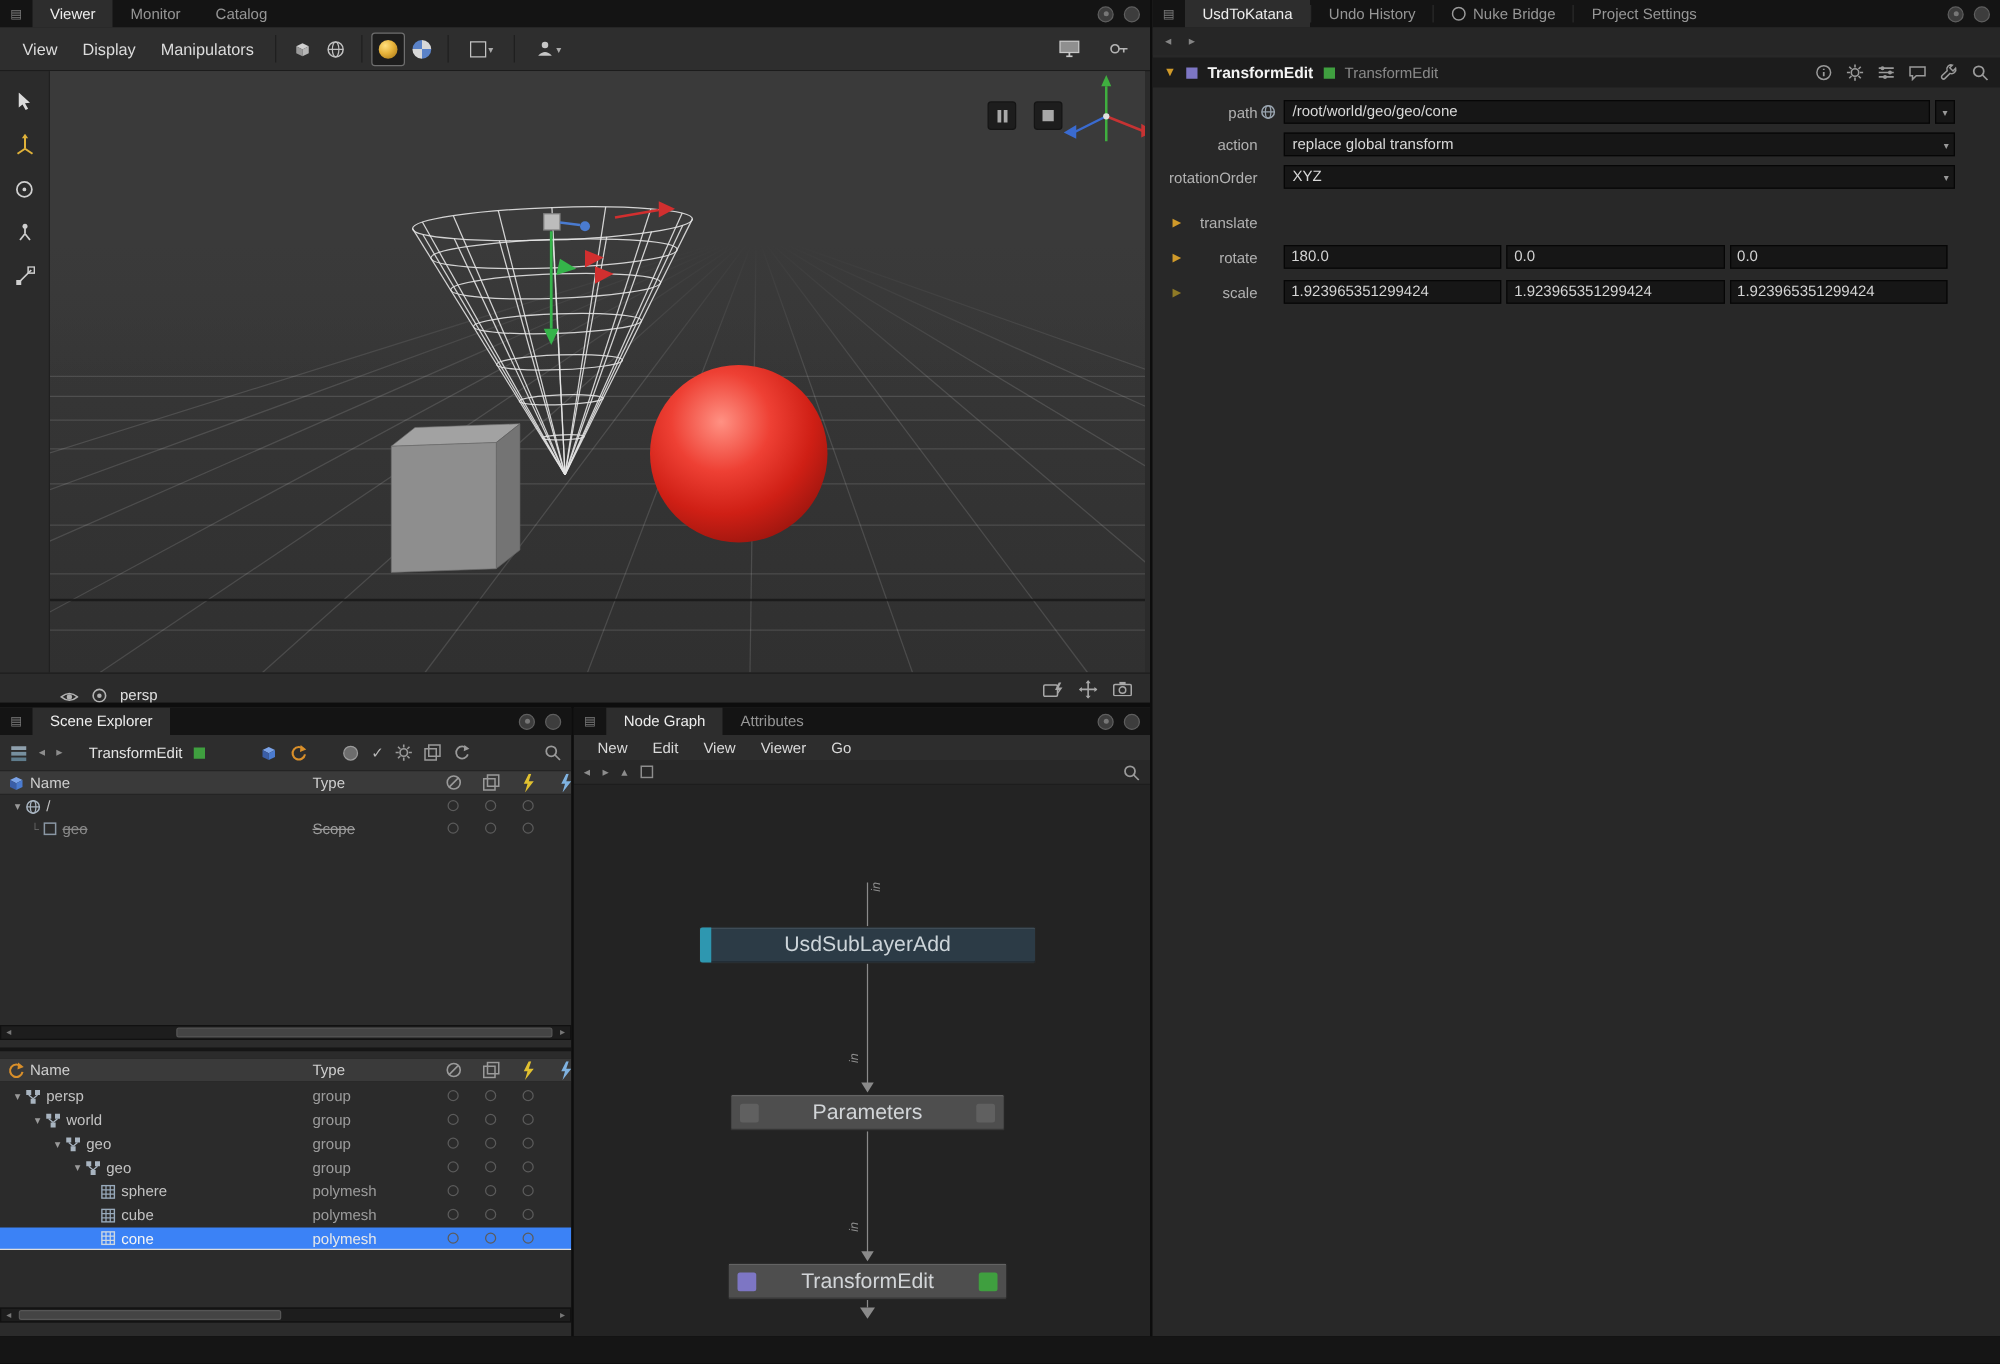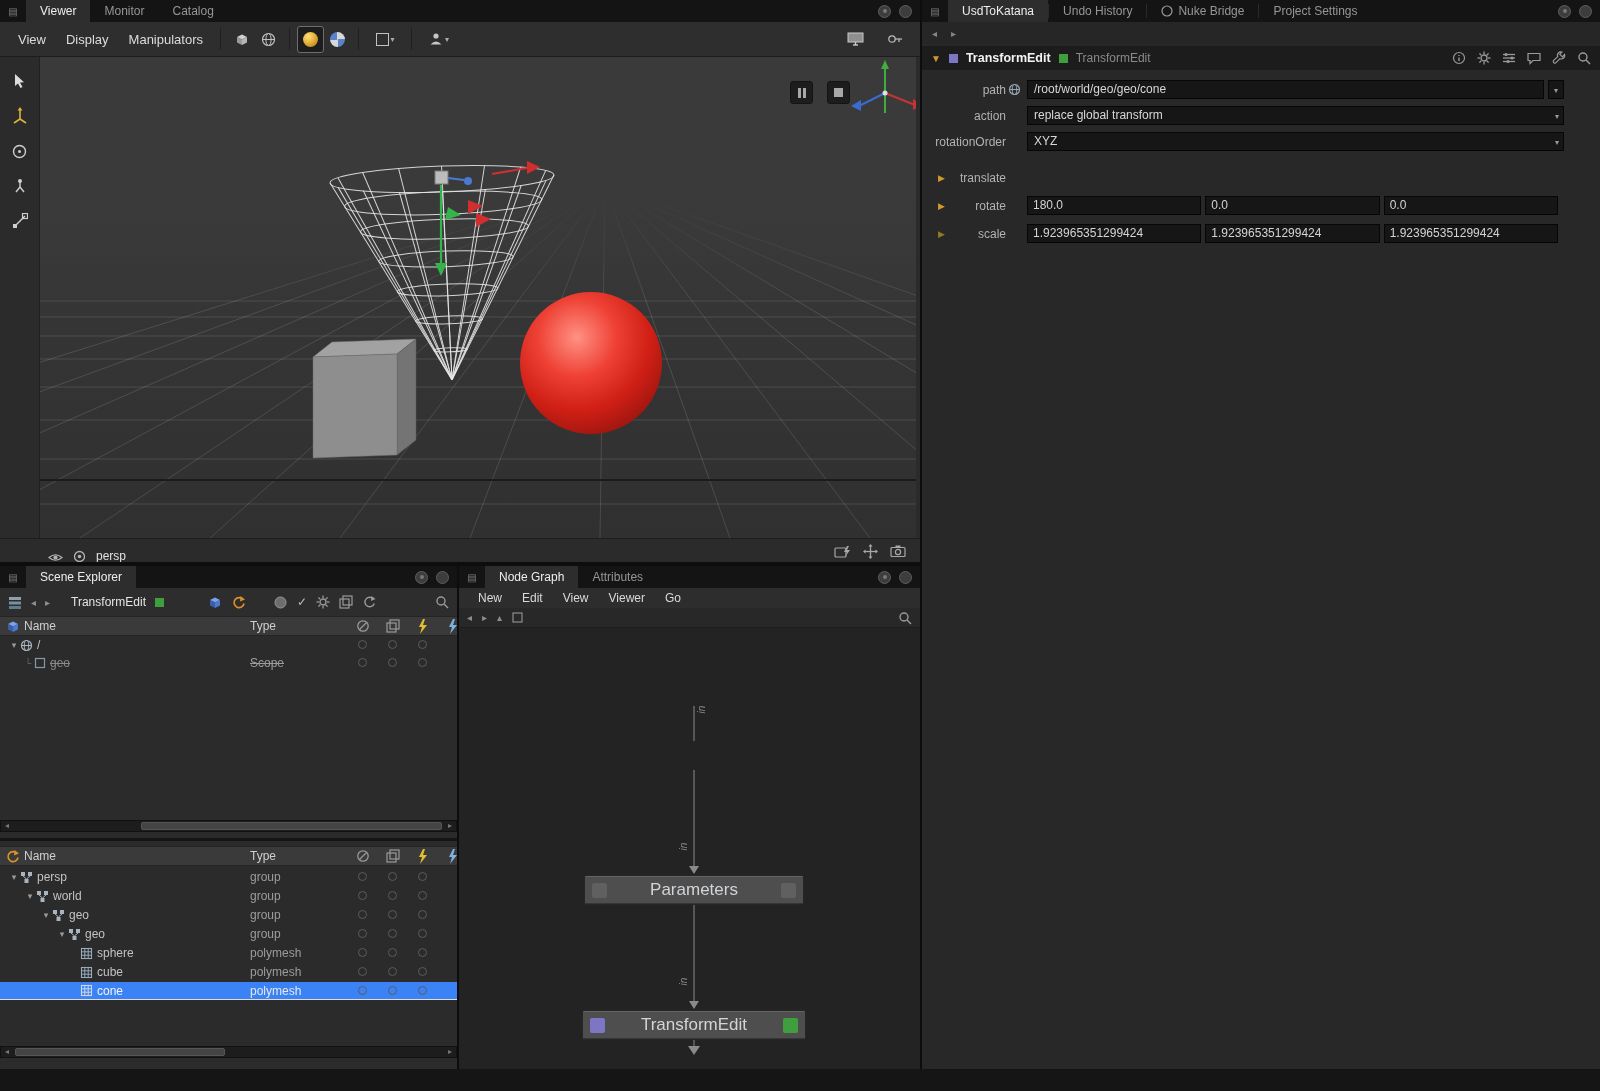--- a/index.html
+++ b/index.html
@@ -671,20 +671,24 @@
           <line x1="235" y1="412" x2="235" y2="418"></line>
         </g>
         <polygon points="230,238 240,238 235,246" fill="#8a8a8a"></polygon>
         <polygon points="230,373 240,373 235,381" fill="#8a8a8a"></polygon>
         <polygon points="229,418 241,418 235,427" fill="#8a8a8a"></polygon>
       </svg>
       <span class="port-label" style="left:239px;top:76px">in</span>
       <span class="port-label" style="left:221px;top:213px">in</span>
       <span class="port-label" style="left:221px;top:348px">in</span>
 
+      <div class="ng-node usd" style="left:100px;top:113px;width:270px">
+        <span class="editbar"></span>
+        <span>UsdSubLayerAdd</span>
+      </div>
       <div class="ng-node" style="left:125px;top:247px;width:220px">
         <span class="badge l gray"></span>
         <span>Parameters</span>
         <span class="badge r gray"></span>
       </div>
       <div class="ng-node" style="left:123px;top:382px;width:224px">
         <span class="badge l purple"></span>
         <span>TransformEdit</span>
         <span class="badge r green"></span>
       </div>

